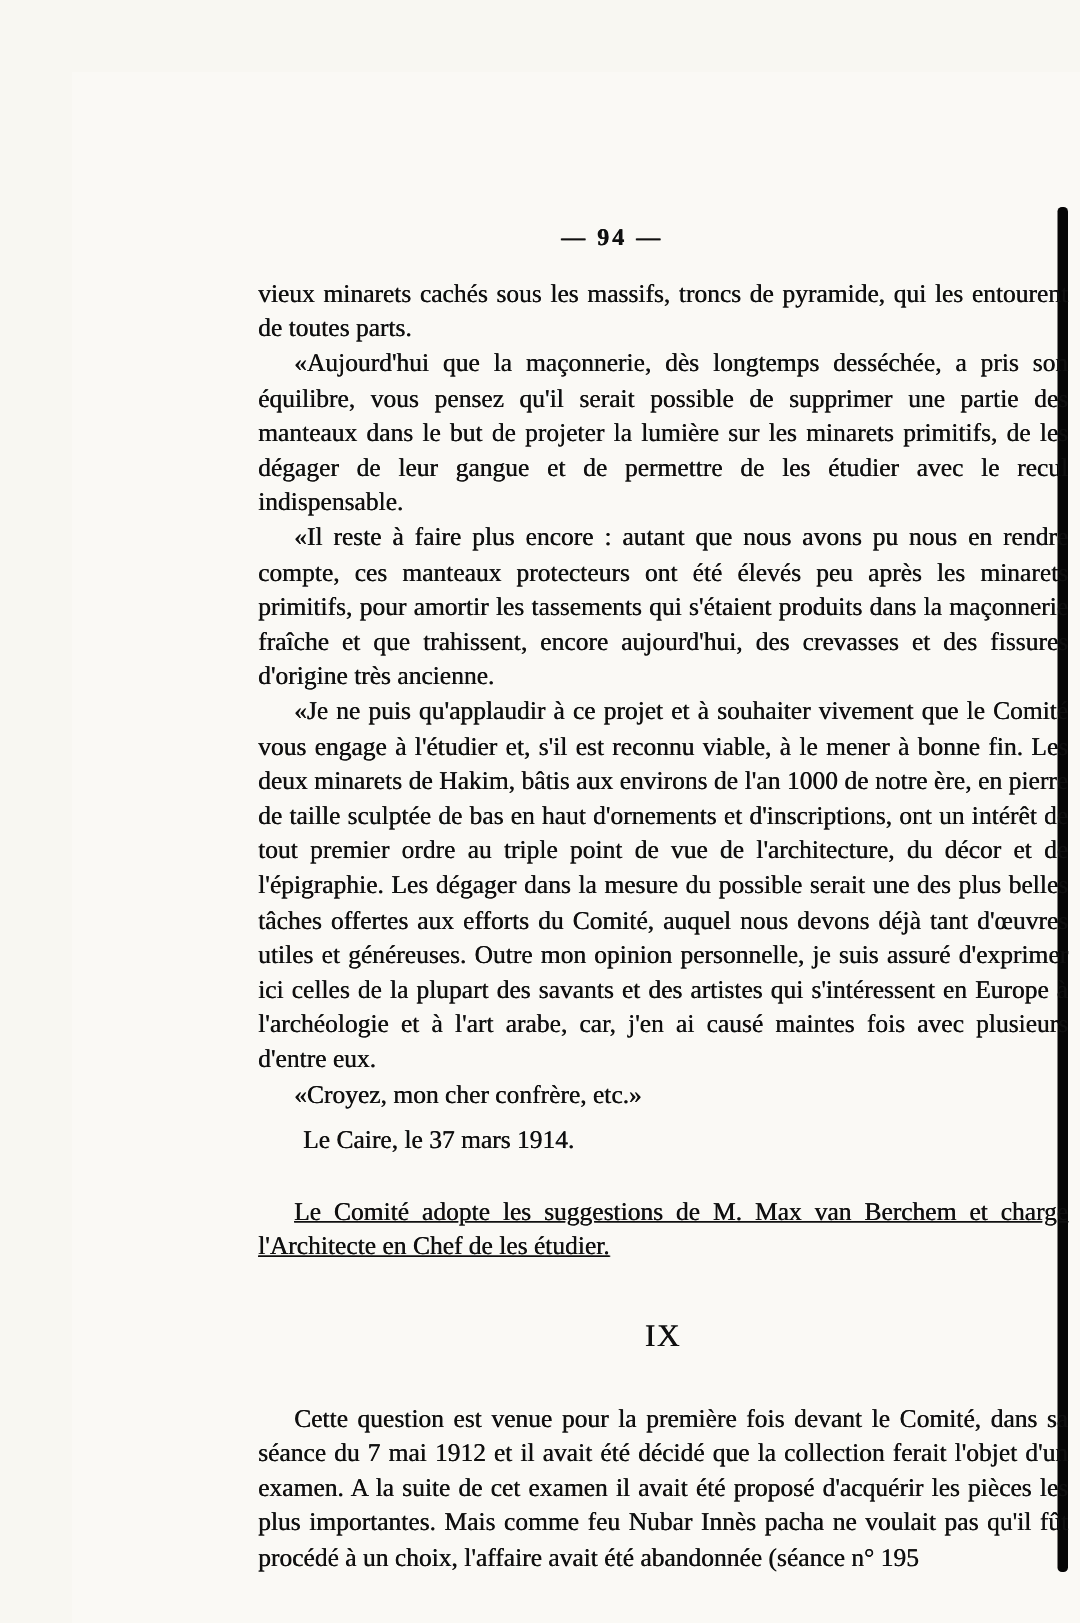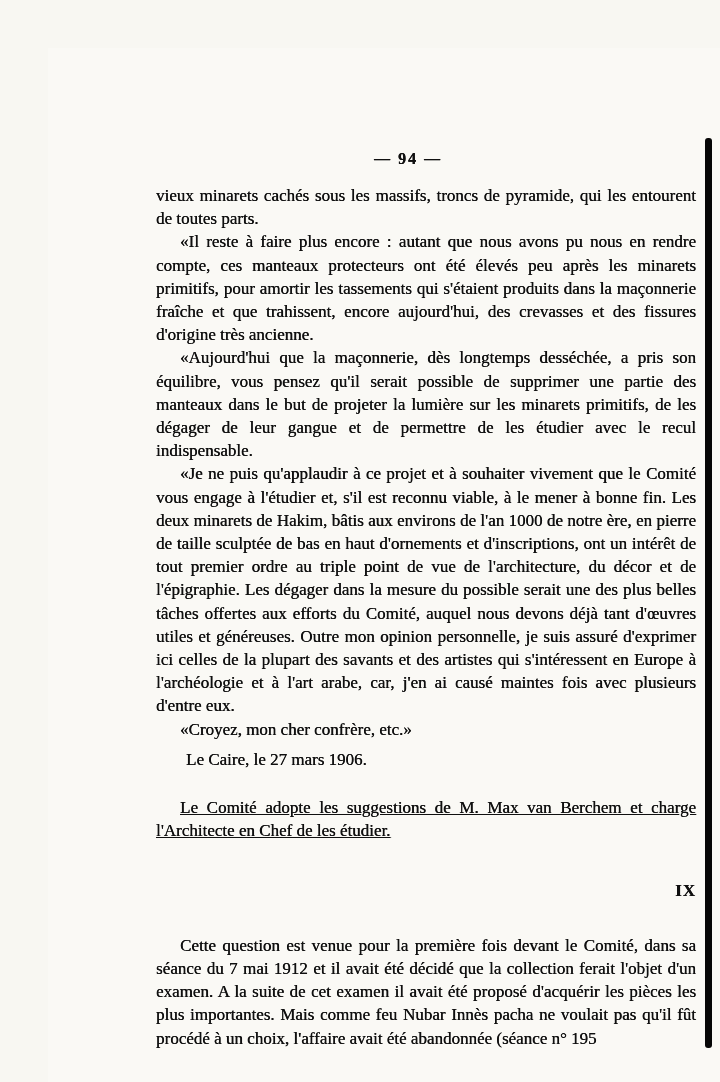--- a/index.html
+++ b/index.html
@@ -23,42 +23,42 @@
     width: 100%;
     text-align: center;
     font-size: 16px;
     font-weight: bold;
     letter-spacing: 2px;
     text-shadow: 0.3px 0 0 currentColor;
   }
   .text-block {
     position: absolute;
     top: 120px;
-    left: 92px;
+    left: 108px;
     width: 540px;
     font-size: 17px;
     line-height: 23.2px;
     text-align: justify;
     text-shadow: 0.3px 0 0 currentColor;
   }
   .text-block p { text-indent: 24px; margin: 0; }
   p.noindent { text-indent: 0; }
   .signature {
     text-align: right;
     text-indent: 0 !important;
     padding-right: 2px;
     margin-top: 1px !important;
   }
   .smallcaps { font-variant: small-caps; letter-spacing: 0.5px; }
   .dateline { text-indent: 30px !important; margin-top: 7px !important; }
   .decision { margin-top: 25px !important; text-decoration: underline; }
   .section-heading {
-    text-align: right;
-    font-size: 17px;
-    font-weight: bold;
+    text-align: center;
+    font-size: 21px;
+    font-weight: normal;
     letter-spacing: 1px;
     margin: 37px 0 31px 0;
     text-shadow: 0.3px 0 0 currentColor;
   }
   .edge-artifact {
     position: absolute;
     right: 8px;
     top: 74px;
     width: 7px;
     height: 910px;
@@ -72,30 +72,30 @@
 <div class="page">
 
   <div class="edge-artifact"></div>
 
   <div class="page-number">— 94 —</div>
 
   <div class="text-block">
 
     <p class="noindent">vieux minarets cachés sous les massifs, troncs de pyramide, qui les entourent de toutes parts.</p>
 
+    <p>«Aujourd'hui que la maçonnerie, dès longtemps desséchée, a pris son équilibre, vous pensez qu'il serait possible de supprimer une partie des manteaux dans le but de projeter la lumière sur les minarets primitifs, de les dégager de leur gangue et de permettre de les étudier avec le recul indispensable.</p>
+
     <p>«Il reste à faire plus encore : autant que nous avons pu nous en rendre compte, ces manteaux protecteurs ont été élevés peu après les minarets primitifs, pour amortir les tassements qui s'étaient produits dans la maçonnerie fraîche et que trahissent, encore aujourd'hui, des crevasses et des fissures d'origine très ancienne.</p>
-
-    <p>«Aujourd'hui que la maçonnerie, dès longtemps desséchée, a pris son équilibre, vous pensez qu'il serait possible de supprimer une partie des manteaux dans le but de projeter la lumière sur les minarets primitifs, de les dégager de leur gangue et de permettre de les étudier avec le recul indispensable.</p>
 
     <p>«Je ne puis qu'applaudir à ce projet et à souhaiter vivement que le Comité vous engage à l'étudier et, s'il est reconnu viable, à le mener à bonne fin. Les deux minarets de Hakim, bâtis aux environs de l'an 1000 de notre ère, en pierre de taille sculptée de bas en haut d'ornements et d'inscriptions, ont un intérêt de tout premier ordre au triple point de vue de l'architecture, du décor et de l'épigraphie. Les dégager dans la mesure du possible serait une des plus belles tâches offertes aux efforts du Comité, auquel nous devons déjà tant d'œuvres utiles et généreuses. Outre mon opinion personnelle, je suis assuré d'exprimer ici celles de la plupart des savants et des artistes qui s'intéressent en Europe à l'archéologie et à l'art arabe, car, j'en ai causé maintes fois avec plusieurs d'entre eux.</p>
 
     <p>«Croyez, mon cher confrère, etc.»</p>
 
 
-    <p class="dateline">Le Caire, le 27 mars 1906.</p>
+    <p class="dateline">Le Caire, le 37 mars 1914.</p>
 
     <p class="decision">Le Comité adopte les suggestions de M. Max van Berchem et charge l'Architecte en Chef de les étudier.</p>
 
     <h2 class="section-heading">IX</h2>
 
 
     <p>Cette question est venue pour la première fois devant le Comité, dans sa séance du 7 mai 1912 et il avait été décidé que la collection ferait l'objet d'un examen. A la suite de cet examen il avait été proposé d'acquérir les pièces les plus importantes. Mais comme feu Nubar Innès pacha ne voulait pas qu'il fût procédé à un choix, l'affaire avait été abandonnée (séance n° 195</p>
 
   </div>
 </div>

